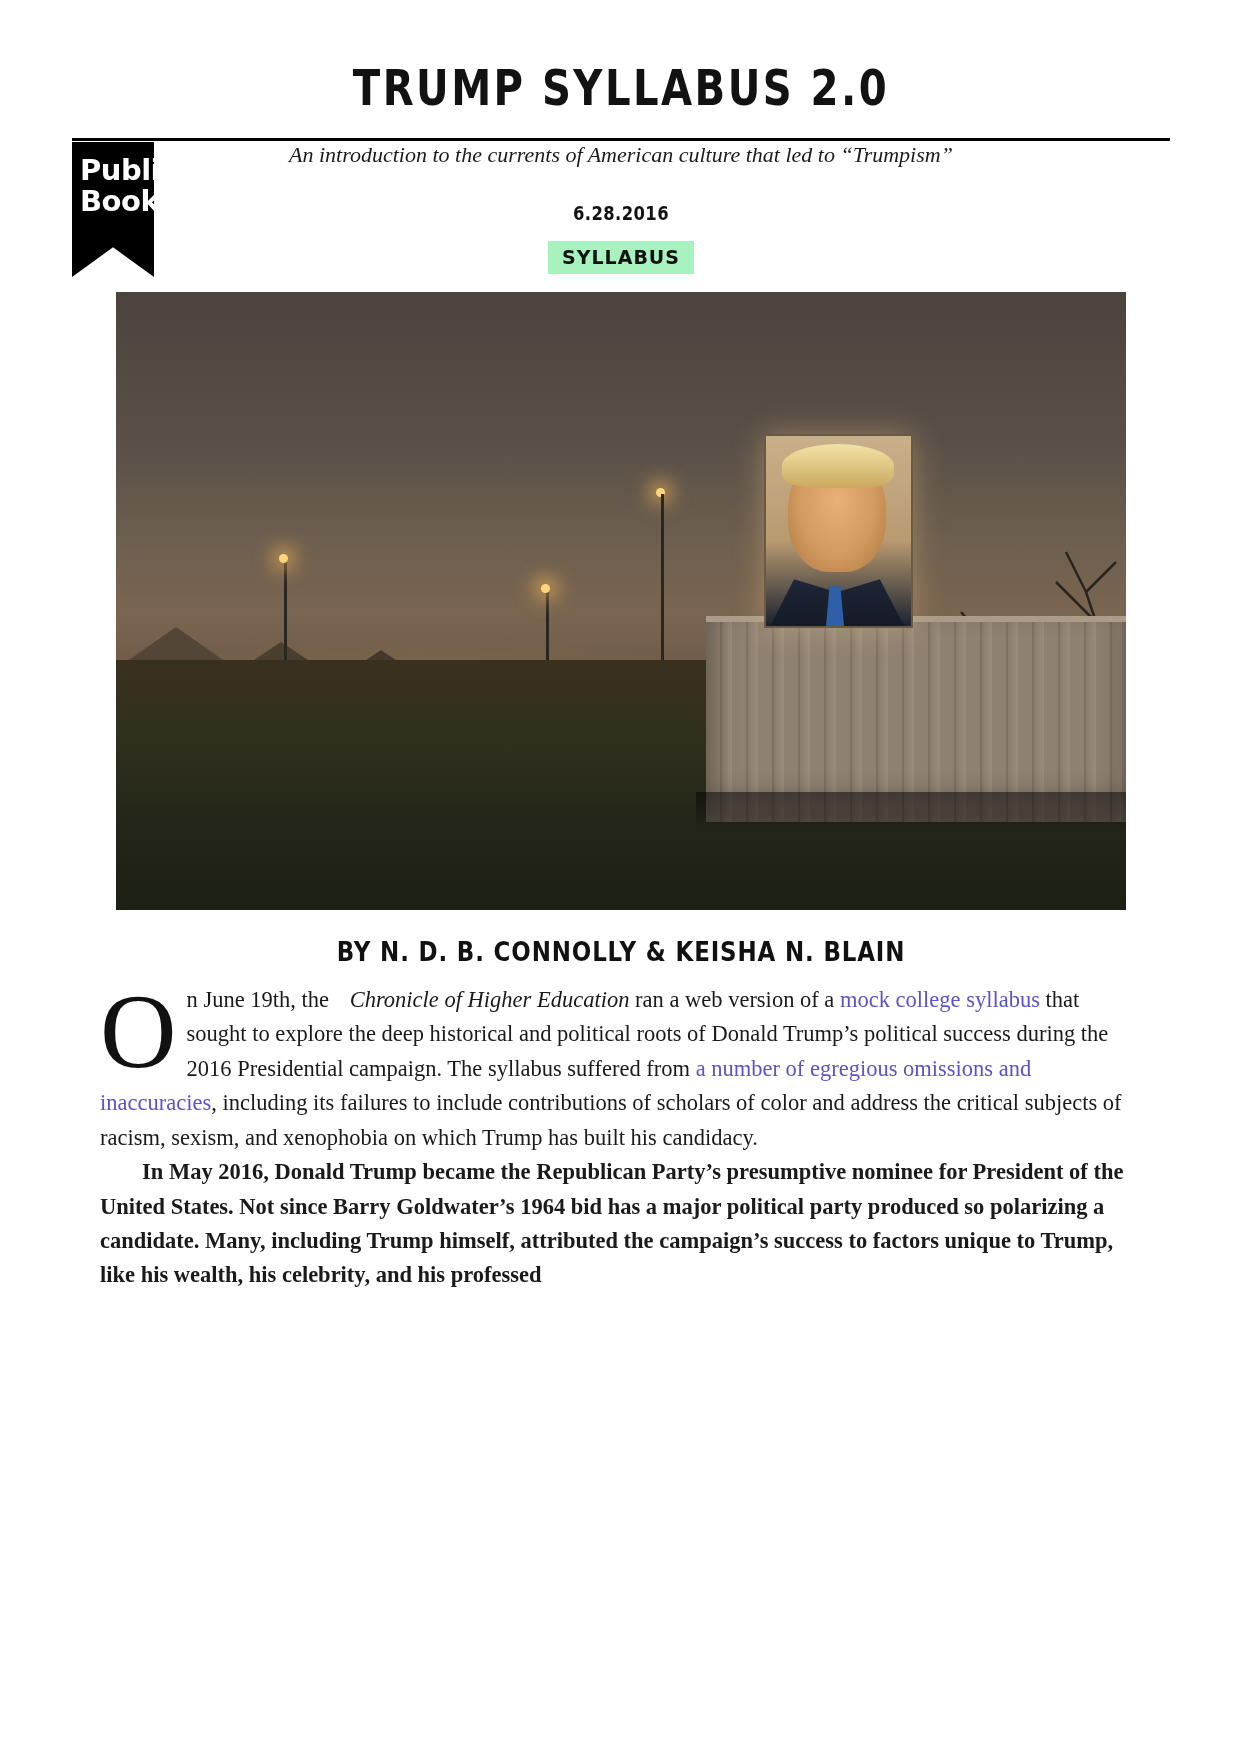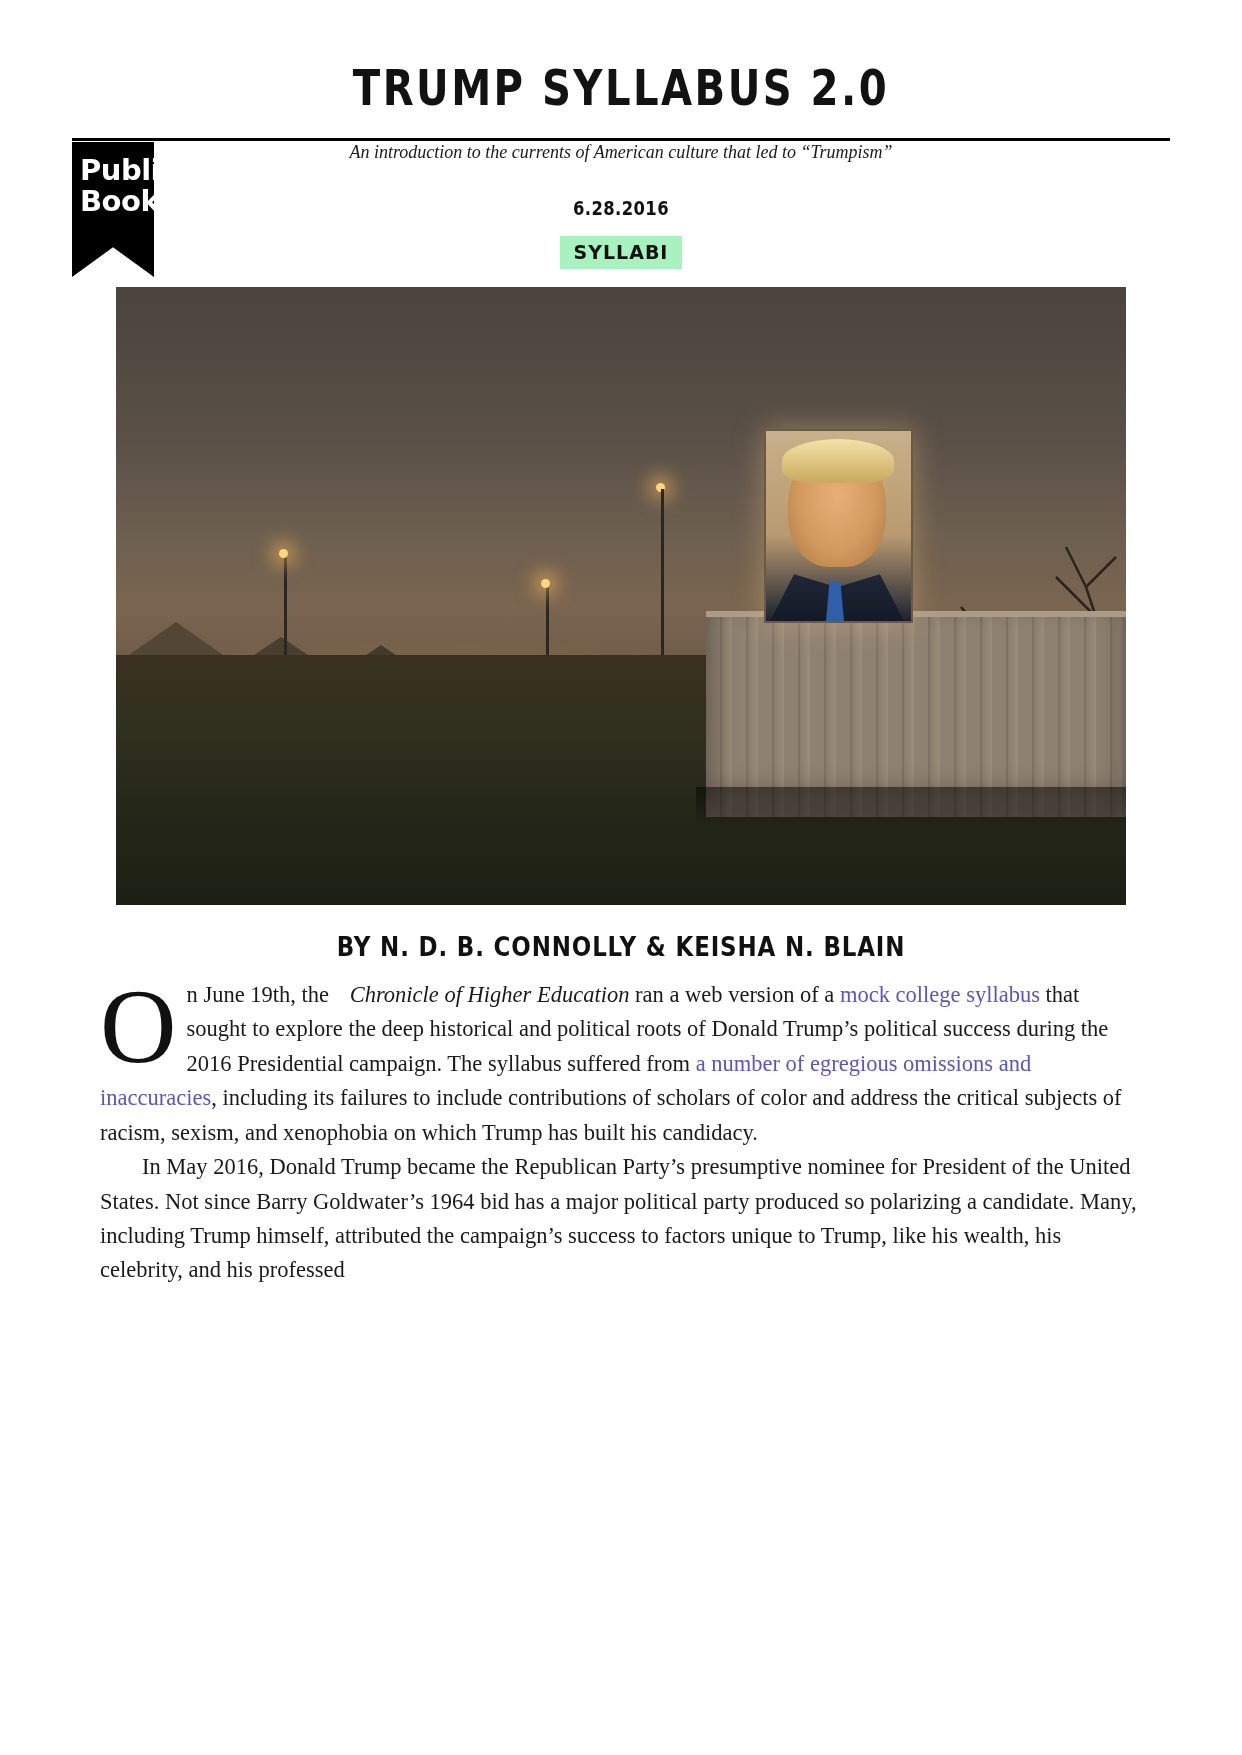--- a/index.html
+++ b/index.html
@@ -59,21 +59,21 @@
     font-size: 49px;
     letter-spacing: 3px;
     margin: 0;
     color: #121212;
     transform: scaleX(0.82);
     transform-origin: center;
   }
   .subtitle {
     font-family: "Liberation Serif", serif;
     font-style: italic;
-    font-size: 18px;
+    font-size: 22px;
     margin: 25px 0 0 0;
     color: #1b1b1b;
   }
   .pubdate {
     font-family: "DejaVu Sans", sans-serif;
     font-weight: bold;
     font-size: 20px;
     letter-spacing: 0.5px;
     margin: 33px 0 0 0;
     transform: scaleX(0.82);
@@ -229,21 +229,21 @@
     color: #111;
   }
   .article {
     margin-top: 16px;
     font-size: 22.5px;
     line-height: 1.53;
     color: #1a1a1a;
     text-align: left;
   }
   .article p { margin: 0; }
-  .article p.indent { text-indent: 42px; }
+  .article p.indent { text-indent: 42px; font-weight: bold; }
   .dropcap {
     float: left;
     font-family: "Liberation Serif", serif;
     font-size: 106px;
     line-height: 0.82;
     padding: 6px 10px 0 0;
     font-weight: normal;
     color: #111;
   }
   a, .link {
@@ -263,21 +263,21 @@
   <div class="logo">
     <span class="l1">Public</span>
     <span class="l2">Books</span>
   </div>
 
   <div class="header">
     <h1 class="title">TRUMP SYLLABUS 2.0</h1>
     <p class="subtitle">An introduction to the currents of American culture that led to “Trumpism”</p>
     <p class="pubdate">6.28.2016</p>
     <div class="category-wrap">
-      <span class="category">SYLLABI</span>
+      <span class="category">SYLLABUS</span>
     </div>
   </div>
 
   <div class="hero">
     <div class="sky"></div>
     <div class="horizon-glow"></div>
     <div class="treeline"></div>
 
     <svg class="branches" viewBox="0 0 420 330" preserveAspectRatio="none">
       <g stroke="#1d1a16" stroke-width="2.5" fill="none">

